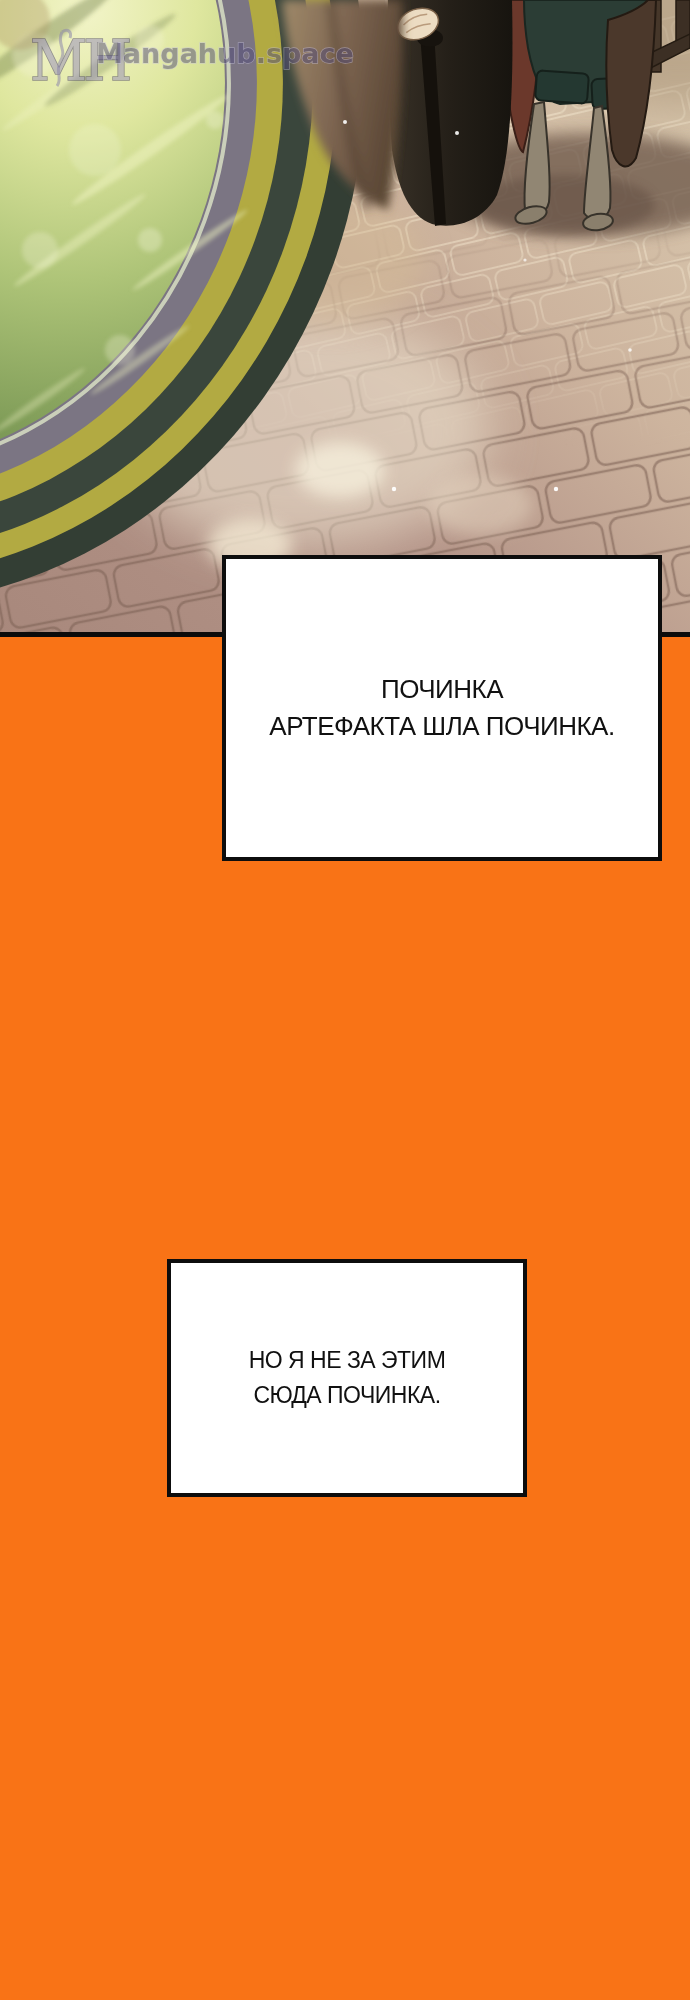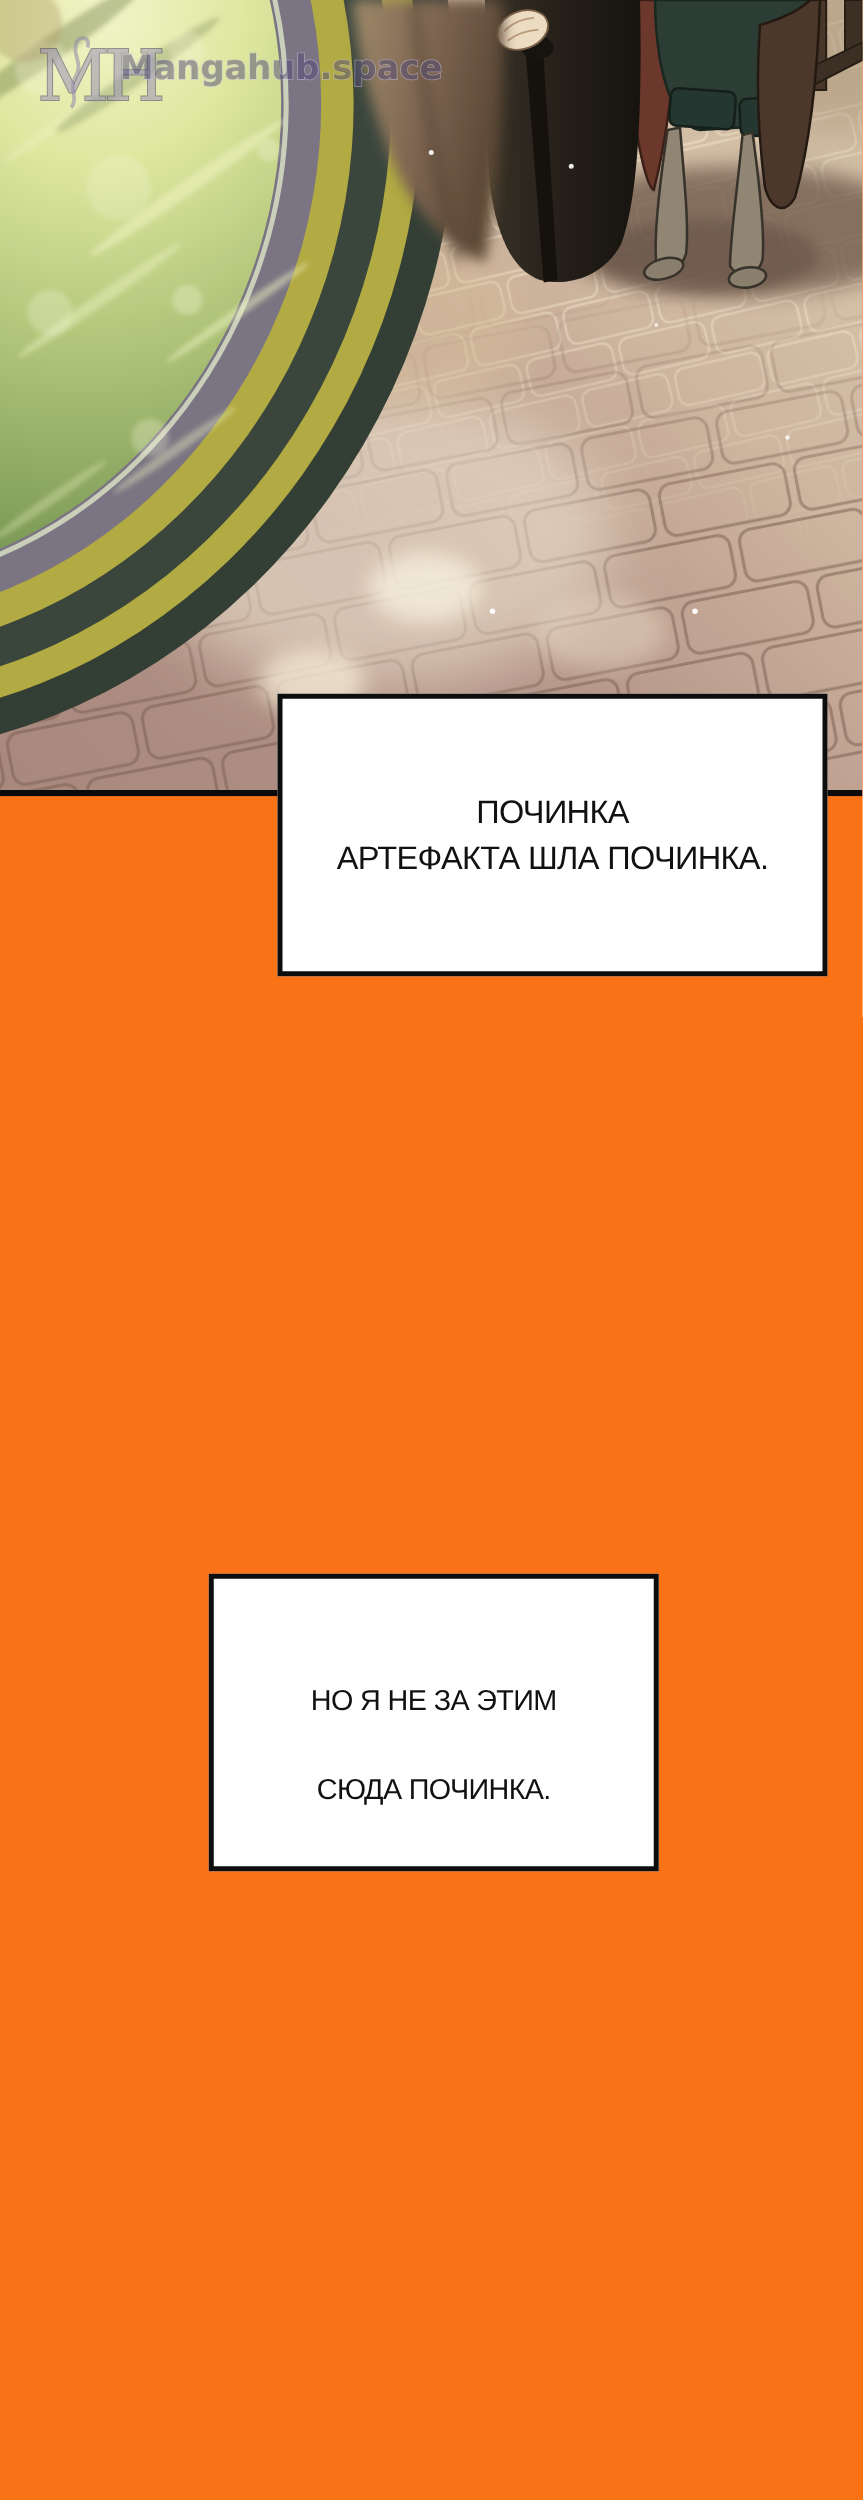--- a/index.html
+++ b/index.html
@@ -3,24 +3,24 @@
 <meta charset="utf-8">
 <style>
   html,body{margin:0;padding:0;background:#ffffff;}
   .page{position:relative;width:690px;height:2000px;background:#f97316;overflow:hidden;
         font-family:"Liberation Sans","DejaVu Sans",sans-serif;padding-left:24px;}
   .artwork{position:absolute;left:0;top:0;width:690px;height:637px;}
   .caption-box{position:absolute;background:#ffffff;border:4px solid #0d0d0d;
         display:flex;flex-direction:column;justify-content:center;align-items:center;
         text-align:center;color:#111;box-sizing:border-box;}
   .caption-box .cap-line{display:block;white-space:nowrap;}
-  #caption-1{left:222px;top:555px;width:440px;height:226px;}
+  #caption-1{left:222px;top:555px;width:440px;height:306px;}
   #caption-1 .cap-line{font-size:26px;line-height:37px;letter-spacing:-0.5px;}
   #caption-2{left:167px;top:1259px;width:360px;height:238px;}
-  #caption-2 .cap-line{font-size:23px;line-height:35px;letter-spacing:-0.5px;margin-top:36px;}
+  #caption-2 .cap-line{font-size:23px;line-height:35px;letter-spacing:-0.5px;}
 </style>
 </head>
 <body>
 
 <div class="page">
 
   <div class="artwork">
     <svg width="690" height="637" viewBox="0 0 690 637" xmlns="http://www.w3.org/2000/svg">
       <defs>
         <linearGradient id="floorGrad" x1="1" y1="0" x2="0" y2="1">

